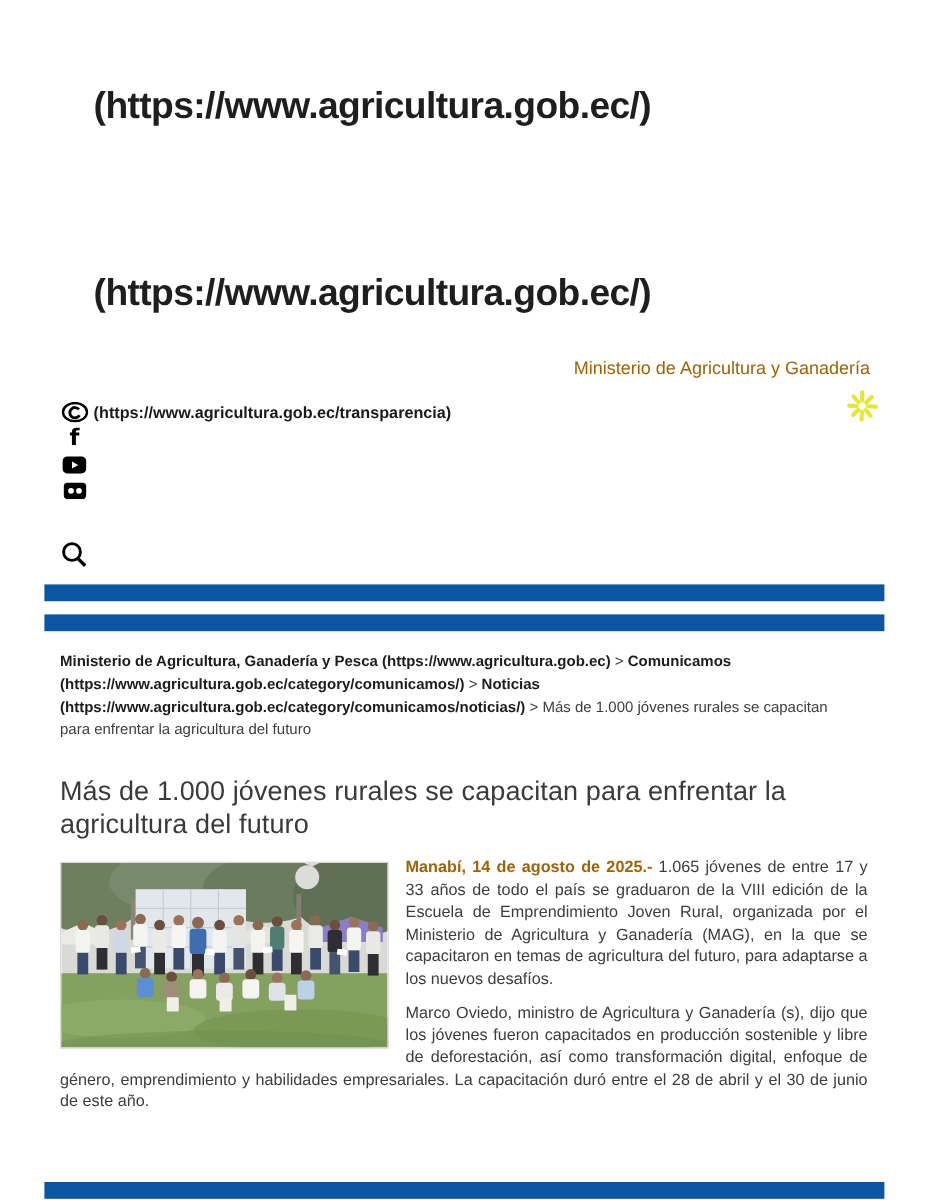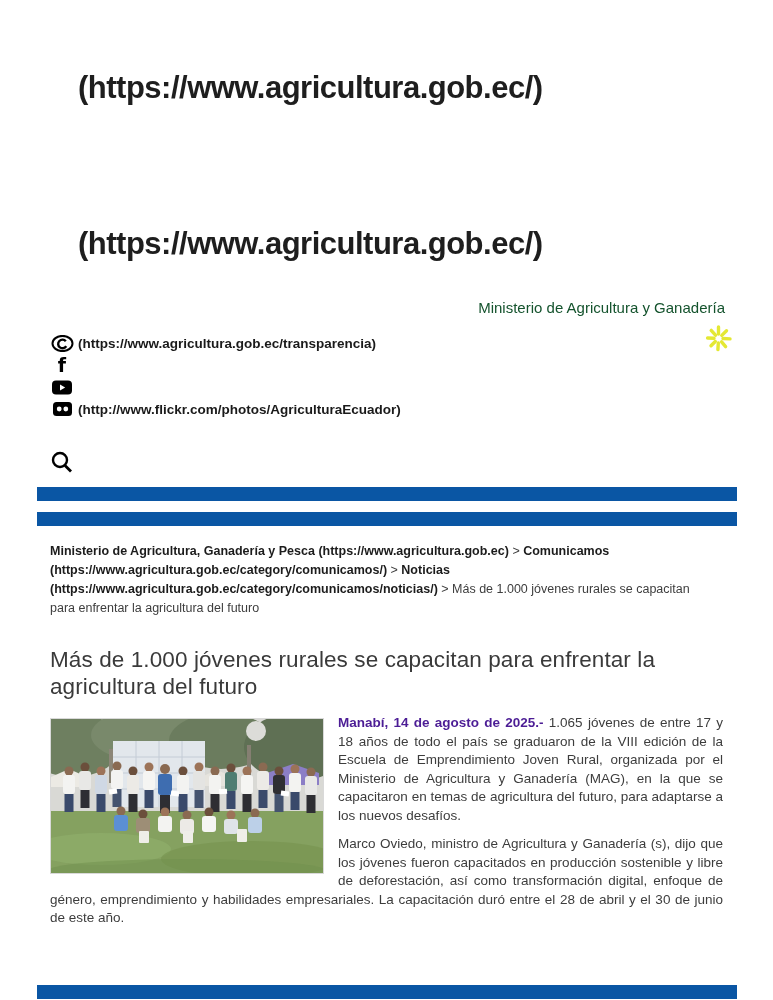--- a/index.html
+++ b/index.html
@@ -4,21 +4,21 @@
 <style>
   html,body{margin:0;padding:0;background:#fff;}
   .page{position:relative;width:773px;height:1000px;background:#fff;overflow:hidden;
         font-family:"Liberation Sans","DejaVu Sans",sans-serif;color:#3d3d3d;}
 
   .site-link{position:absolute;left:78px;font-size:31px;font-weight:700;letter-spacing:-.5px;
              color:#1e1e1e;text-decoration:none;white-space:nowrap;}
   .site-link.first{top:70px;}
   .site-link.second{top:226px;}
 
-  .ministry-name{position:absolute;top:299px;right:48px;font-size:15px;color:#14532d;}
+  .ministry-name{position:absolute;top:299px;right:48px;font-size:15px;color:#a16207;}
 
   .spinner{position:absolute;top:325px;left:705px;width:27px;height:27px;}
 
   .social{position:absolute;top:332px;left:50px;}
   .social-row{display:flex;align-items:center;height:22px;}
   .social-row .icon{display:inline-flex;align-items:center;justify-content:center;
                     width:24px;margin-right:4px;color:#000;}
   .social-row .label{font-size:13.5px;font-weight:700;color:#1a1a1a;text-decoration:none;white-space:nowrap;}
   .fb-glyph{font-family:"DejaVu Sans",sans-serif;font-weight:700;font-size:19px;line-height:1;color:#000;}
 
@@ -36,21 +36,21 @@
   .crumb-current{font-weight:400;color:#3d3d3d;}
 
   .article-title{position:absolute;top:646px;left:50px;width:668px;margin:0;
                  font-size:22.5px;line-height:27px;font-weight:400;color:#3a3a3a;letter-spacing:.1px;}
 
   .article-body{position:absolute;top:714px;left:50px;width:673px;
                 font-size:13.5px;line-height:18.5px;text-align:justify;color:#3d3d3d;}
   .article-photo{float:left;width:274px;height:156px;margin:4px 14px 6px 0;
                  border:1px solid #d9d9d9;box-sizing:border-box;overflow:hidden;}
   .article-body p{margin:0 0 10px 0;}
-  .article-body b{color:#4c1d95;}
+  .article-body b{color:#a16207;}
 </style>
 </head>
 <body>
 
 <div class="page">
 
   <a class="site-link first">(https://www.agricultura.gob.ec/)</a>
   <a class="site-link second">(https://www.agricultura.gob.ec/)</a>
 
   <div class="ministry-name">Ministerio de Agricultura y Ganadería</div>
@@ -99,21 +99,20 @@
     </div>
 
     <div class="social-row">
       <span class="icon">
         <svg width="19" height="14" viewBox="0 0 19 14">
           <rect x="0" y="0" width="19" height="14" rx="3.5" fill="#000"></rect>
           <circle cx="6.2" cy="7" r="2.4" fill="#fff"></circle>
           <circle cx="12.8" cy="7" r="2.4" fill="#fff"></circle>
         </svg>
       </span>
-      <a class="label">(http://www.flickr.com/photos/AgriculturaEcuador)</a>
     </div>
 
   </div>
 
   <button class="search-btn" aria-label="search">
     <svg width="26" height="26" viewBox="0 0 26 26">
       <circle cx="11" cy="10" r="7" fill="none" stroke="#000" stroke-width="2.4"></circle>
       <line x1="16" y1="15.5" x2="22" y2="21.5" stroke="#000" stroke-width="2.8"></line>
     </svg>
   </button>
@@ -232,21 +231,21 @@
           <rect x="132" y="112" width="10" height="12" rx="1" fill="#efeee8"></rect>
           <rect x="186" y="110" width="10" height="13" rx="1" fill="#efeee8"></rect>
           <rect x="58" y="70" width="8" height="5" fill="#fff" transform="rotate(-8 62 72)"></rect>
           <rect x="120" y="72" width="8" height="5" fill="#fff" transform="rotate(6 124 74)"></rect>
           <rect x="168" y="70" width="8" height="5" fill="#fff" transform="rotate(-5 172 72)"></rect>
           <rect x="230" y="72" width="8" height="5" fill="#fff" transform="rotate(7 234 74)"></rect>
         </g>
       </svg>
     </div>
 
-    <p><b>Manabí, 14 de agosto de 2025.-</b><span> 1.065 jóvenes de entre 17 y 18 años de todo el país se graduaron de la VIII edición de la Escuela de Emprendimiento Joven Rural, organizada por el Ministerio de Agricultura y Ganadería (MAG), en la que se capacitaron en temas de agricultura del futuro, para adaptarse a los nuevos desafíos.</span></p>
+    <p><b>Manabí, 14 de agosto de 2025.-</b><span> 1.065 jóvenes de entre 17 y 33 años de todo el país se graduaron de la VIII edición de la Escuela de Emprendimiento Joven Rural, organizada por el Ministerio de Agricultura y Ganadería (MAG), en la que se capacitaron en temas de agricultura del futuro, para adaptarse a los nuevos desafíos.</span></p>
 
     <p>Marco Oviedo, ministro de Agricultura y Ganadería (s), dijo que los jóvenes fueron capacitados en producción sostenible y libre de deforestación, así como transformación digital, enfoque de género, emprendimiento y habilidades empresariales. La capacitación duró entre el 28 de abril y el 30 de junio de este año.</p>
 
   </div>
 
   <div class="bar b3" style="background:#0a56a4"></div>
 
 </div>
 
 </body></html>

